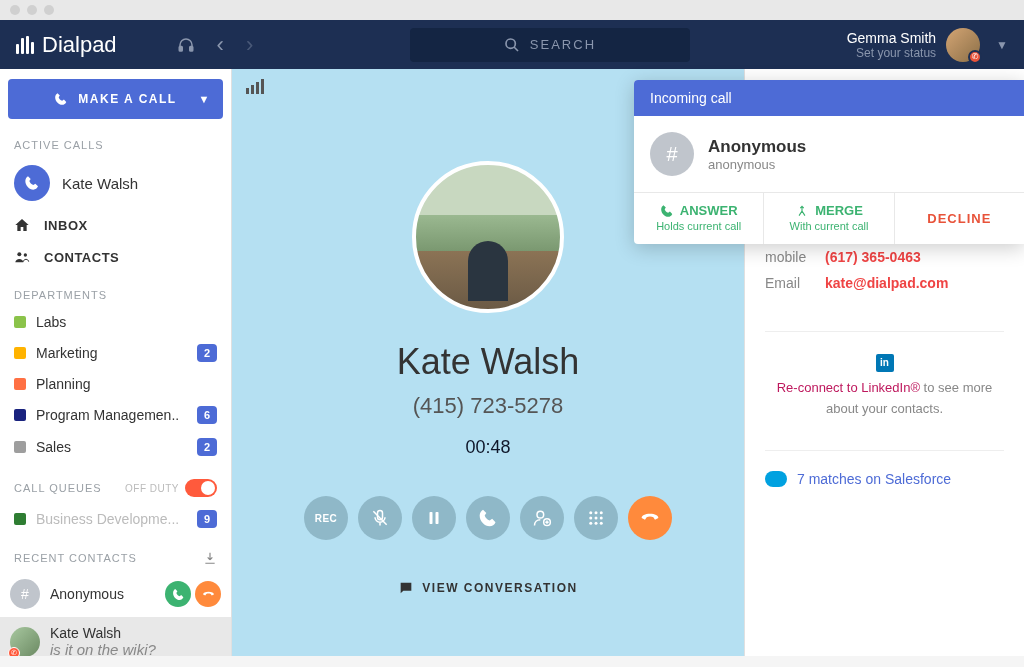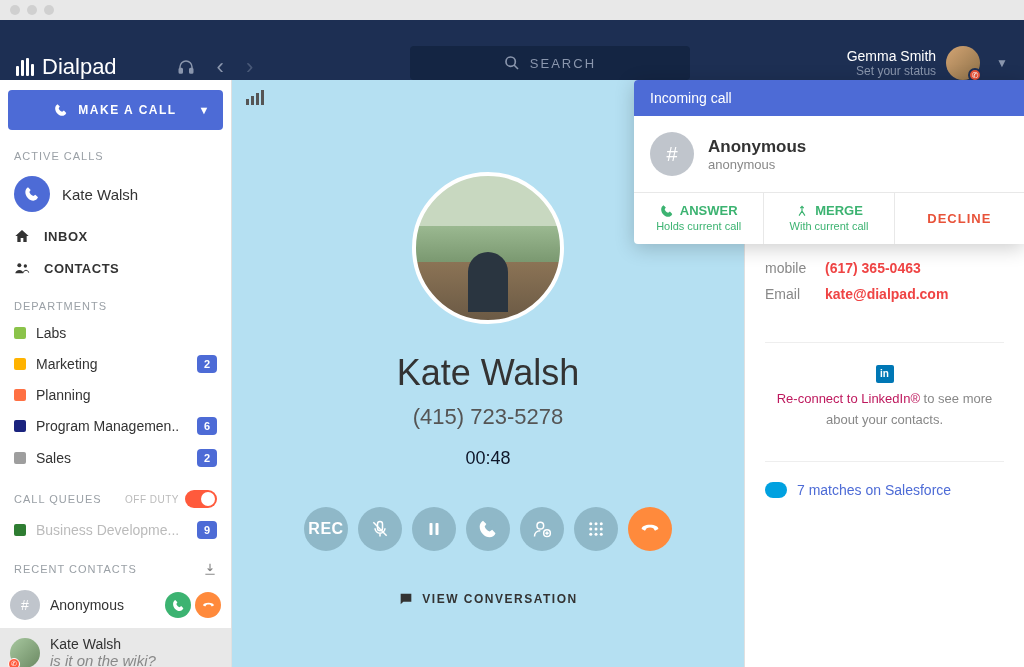--- a/index.html
+++ b/index.html
@@ -3,21 +3,21 @@
 <meta charset="utf-8">
 <style>
 * { box-sizing: border-box; margin: 0; padding: 0; font-family: -apple-system, BlinkMacSystemFont, "Segoe UI", Helvetica, Arial, sans-serif; }
 body { width: 1024px; height: 667px; overflow: hidden; background: #f5f5f5; }
 
 
 .window-chrome { height: 20px; background: #e8e8e8; display: flex; align-items: center; padding: 0 10px; gap: 7px; }
 .window-dot { width: 10px; height: 10px; border-radius: 50%; background: #d0d0d0; }
 
 
-.top-header { height: 60px; background: #1d2f53; display: flex; align-items: flex-end; padding: 0 16px; color: #fff; position: relative; }
+.top-header { height: 49px; background: #1d2f53; display: flex; align-items: center; padding: 0 16px; color: #fff; position: relative; }
 .brand { display: flex; align-items: center; gap: 8px; font-size: 22px; font-weight: 500; }
 .brand-icon { display: flex; align-items: flex-end; gap: 2px; height: 18px; }
 .brand-icon span { width: 3px; background: #fff; display: inline-block; border-radius: 1px; }
 .brand-icon span:nth-child(1){height:10px} .brand-icon span:nth-child(2){height:16px} .brand-icon span:nth-child(3){height:18px} .brand-icon span:nth-child(4){height:12px}
 .hdr-icons { display: flex; align-items: center; gap: 22px; margin-left: 60px; color: #8a96ad; }
 .nav-arrow { font-size: 22px; cursor: pointer; }
 .search-bar { margin-left: auto; margin-right: auto; width: 280px; height: 34px; background: #142543; border-radius: 4px; display: flex; align-items: center; justify-content: center; gap: 10px; color: #8a96ad; font-size: 13px; letter-spacing: 2px; cursor: text; }
 .user-area { display: flex; align-items: center; gap: 10px; cursor: pointer; }
 .user-text { text-align: right; }
 .user-name { font-size: 14px; color: #fff; }
@@ -80,21 +80,21 @@
 .signal-bars { position: absolute; left: 14px; top: 10px; display: flex; align-items: flex-end; gap: 2px; }
 .signal-bars span { width: 3px; background: #555; display: inline-block; }
 .signal-bars span:nth-child(1){height:6px} .signal-bars span:nth-child(2){height:9px} .signal-bars span:nth-child(3){height:12px} .signal-bars span:nth-child(4){height:15px}
 .caller-photo { width: 152px; height: 152px; border-radius: 50%; border: 4px solid #fff; background: linear-gradient(to bottom, #c8d8c0 0%, #c8d8c0 35%, #9ab890 35%, #7a9870 60%, #8b7355 60%, #6b5a45 100%); margin-top: 80px; position: relative; overflow: hidden; }
 .caller-photo::after { content:''; position:absolute; bottom:8px; left:50%; transform:translateX(-50%); width:40px; height:60px; background:#2a3540; border-radius:20px 20px 0 0; }
 .caller-name { font-size: 36px; color: #333; margin-top: 28px; font-weight: 400; }
 .caller-phone { font-size: 22px; color: #555; margin-top: 10px; }
 .caller-time { font-size: 18px; color: #0f172a; margin-top: 18px; }
 .call-controls { display: flex; gap: 10px; margin-top: 38px; }
 .ctrl-btn { width: 44px; height: 44px; border-radius: 50%; background: #8fb8c8; display: flex; align-items: center; justify-content: center; color: #fff; cursor: pointer; font-size: 18px; }
-.ctrl-btn.rec { font-size: 16px; font-weight: 700; letter-spacing: 0.5px; }
+.ctrl-btn.rec { font-size: 10px; font-weight: 700; letter-spacing: 0.5px; }
 .ctrl-btn.hangup { background: #ff8a3c; }
 .view-convo { margin-top: 40px; color: #333; font-size: 12px; font-weight: 700; letter-spacing: 1.5px; display: flex; align-items: center; gap: 8px; cursor: pointer; }
 
 
 .info-panel { width: 280px; background: #fff; border-left: 1px solid #e0e0e0; padding: 20px; font-size: 14px; color: #333; }
 .info-row { display: flex; margin-bottom: 10px; }
 .info-label { width: 60px; color: #888; }
 .info-val { color: #ef4444; font-weight: bold; }
 .linkedin-box { text-align: center; margin-top: 40px; padding-top: 20px; border-top: 1px solid #eee; color: #888; font-size: 13px; line-height: 1.6; }
 .linkedin-box a { color: #be185d; text-decoration: none; }

